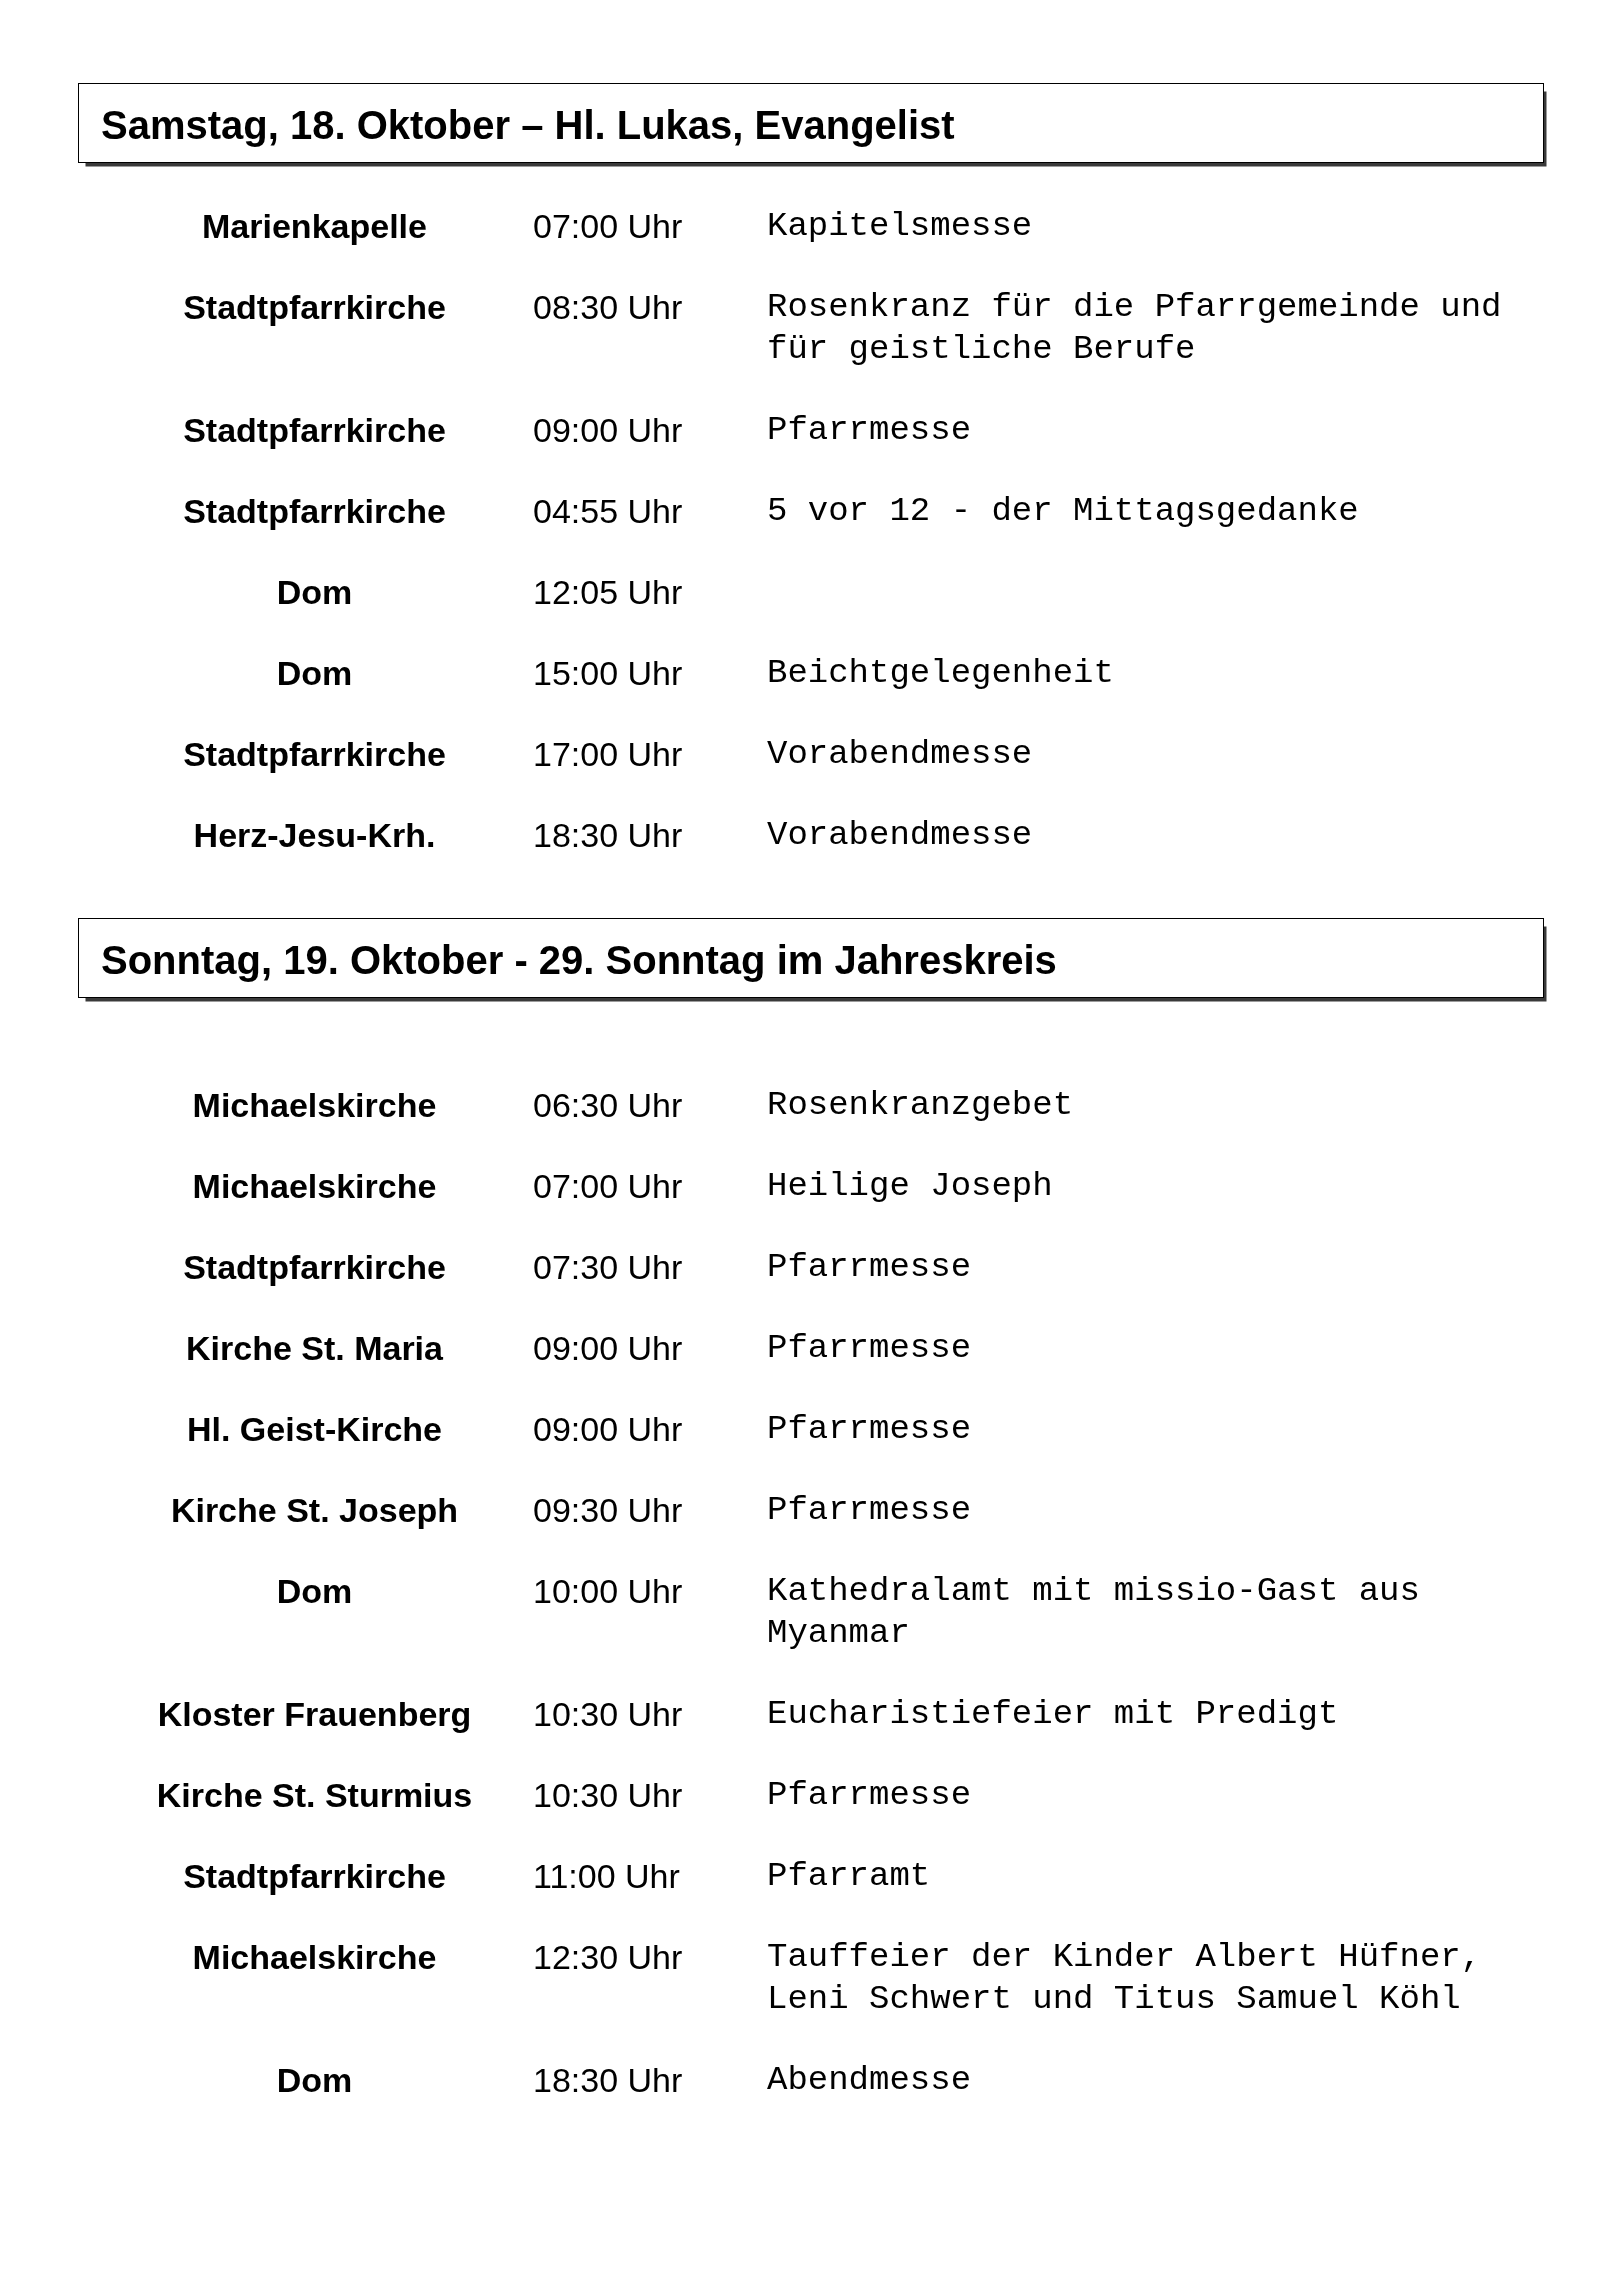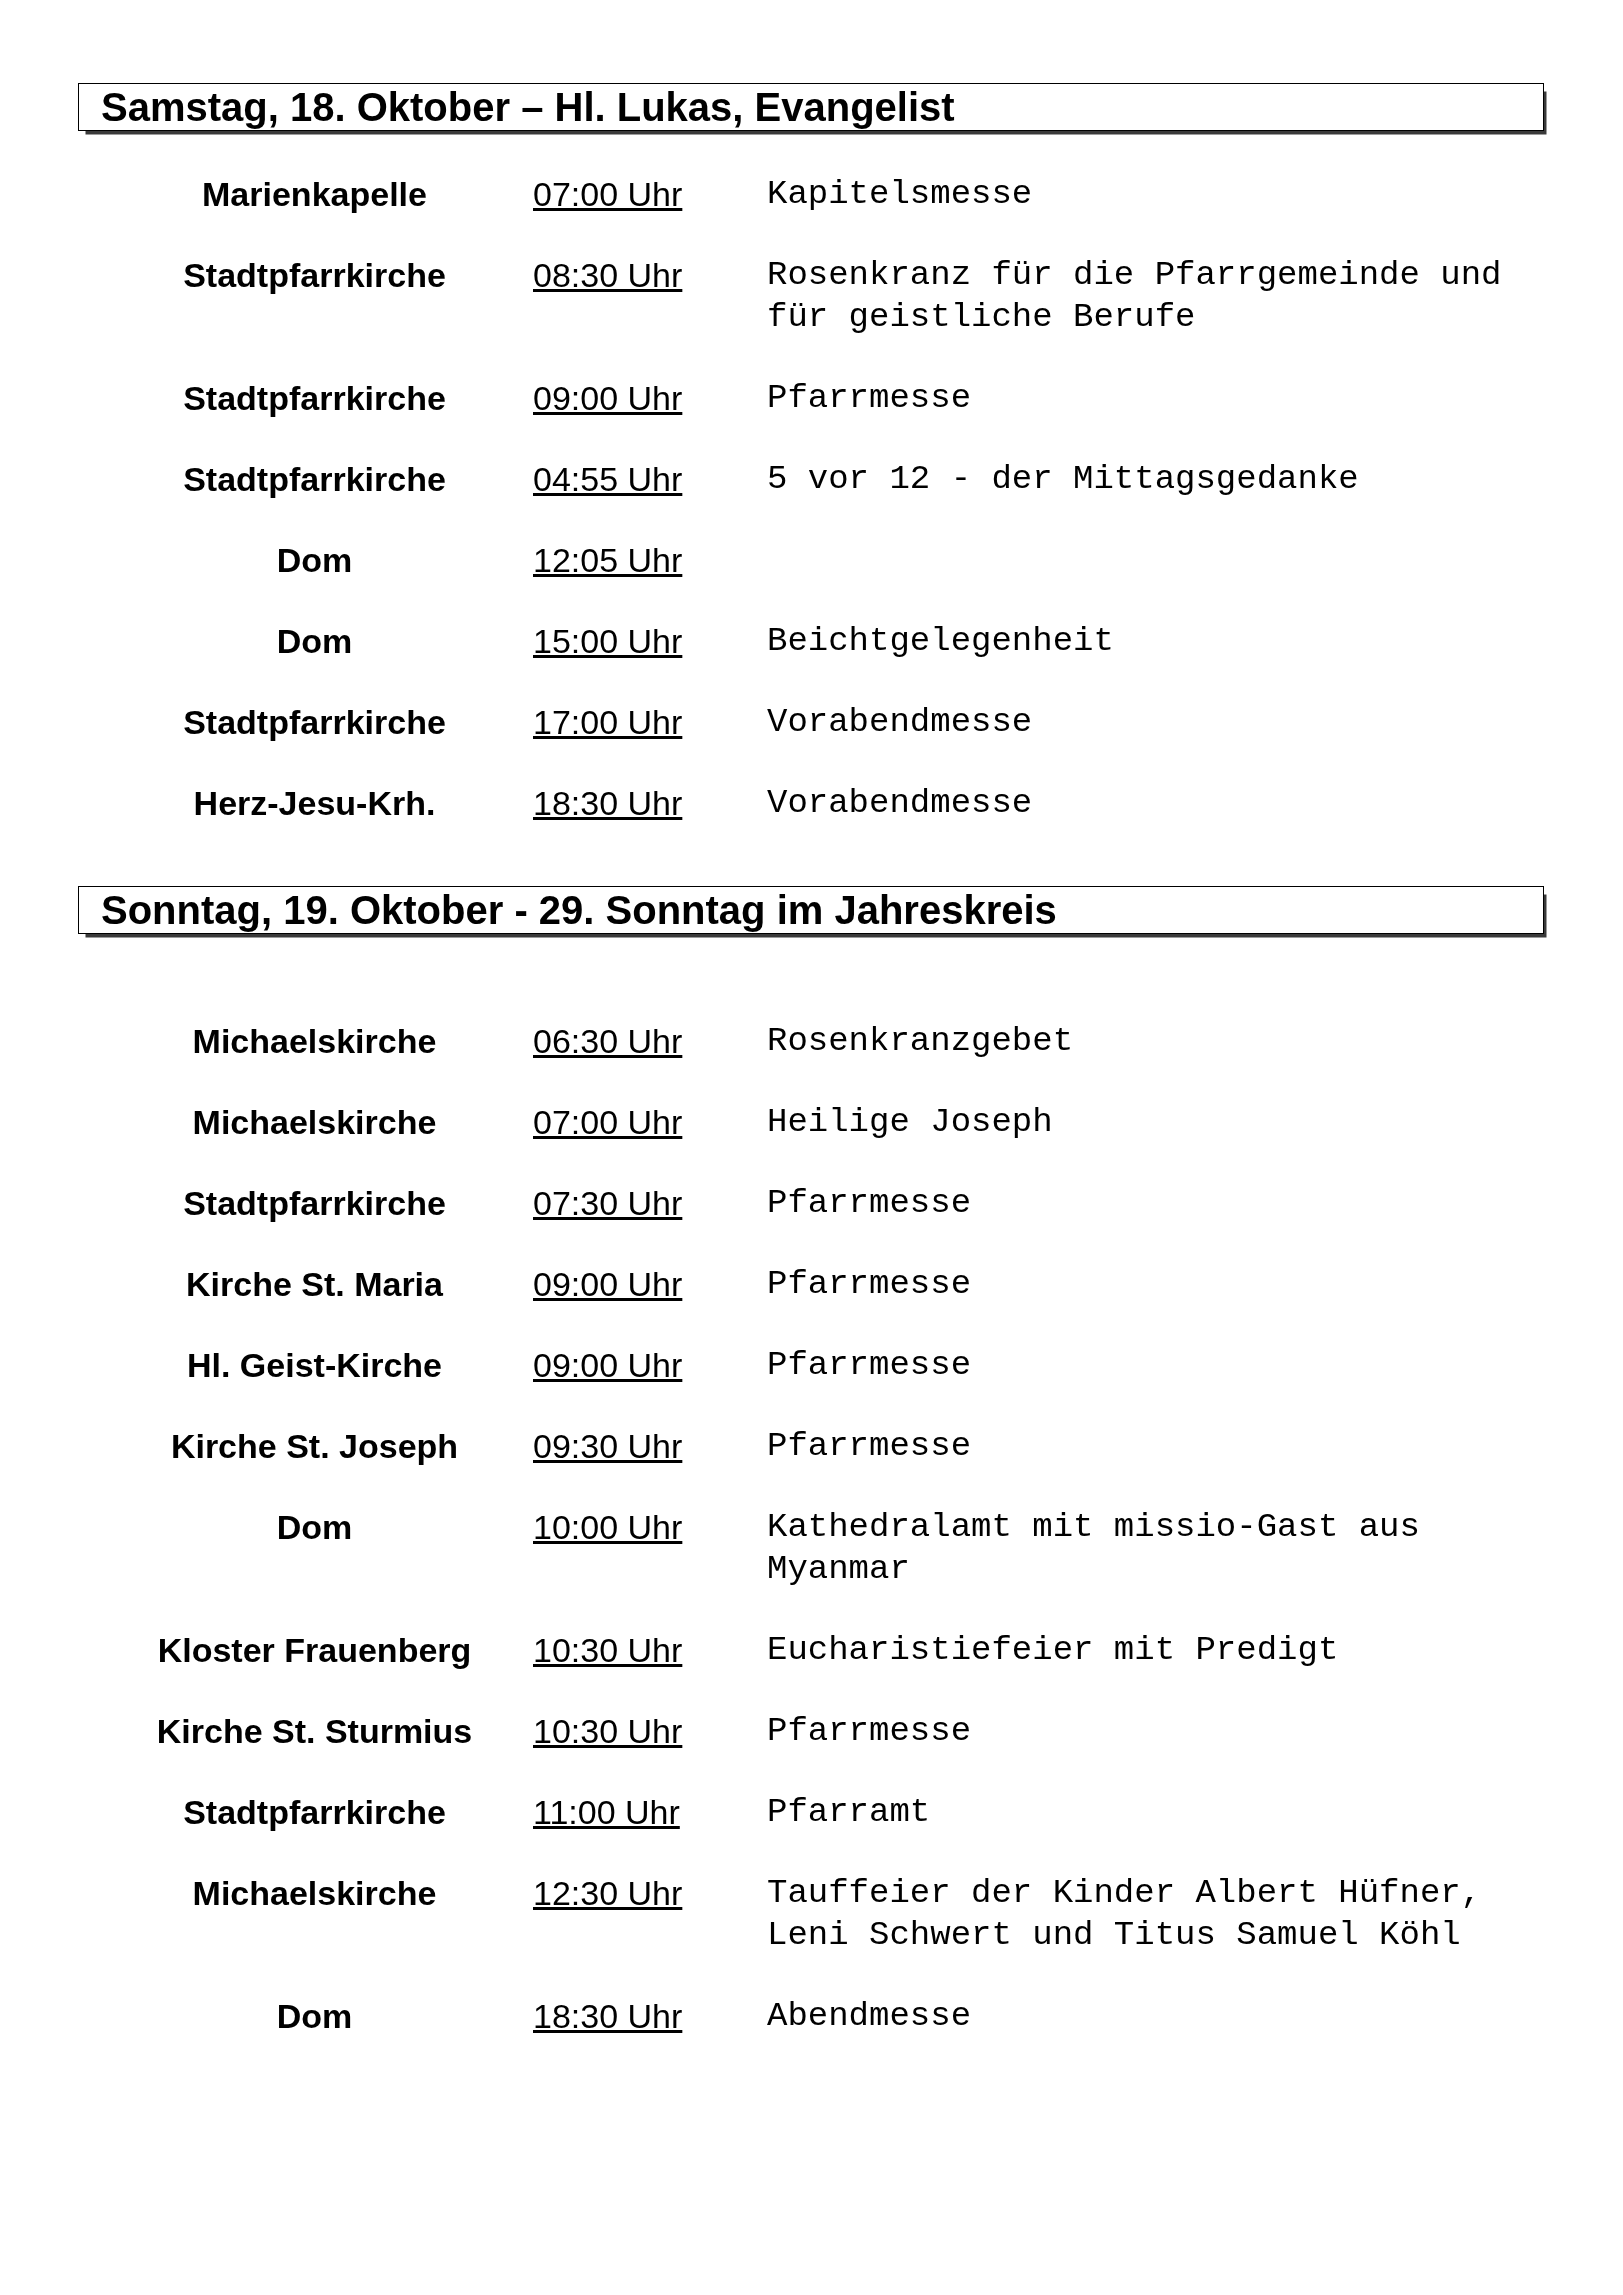--- a/index.html
+++ b/index.html
@@ -27,25 +27,26 @@
   .day-section {
     display: flex;
     flex-direction: column;
   }
   .day-section + .day-section {
     margin-top: 23px;
     gap: 44px;
   }
   .day-header-box {
     box-sizing: border-box;
-    height: 48px;
+    height: 80px;
     border: 1.7px solid #000000;
     background: #ffffff;
     box-shadow: 5px 6px 0 -2.5px #3a3a3a;
     display: flex;
+    align-items: center;
     padding: 3.4px 17px 0 22px;
     margin-bottom: 42px;
   }
   .day-title {
     margin: 0;
     font-size: 40px;
     font-weight: 700;
     line-height: 1;
     white-space: nowrap;
   }
@@ -56,21 +57,20 @@
     margin-bottom: 39px;
     font-size: 34px;
     line-height: 42px;
   }
   .service-location {
     font-weight: 700;
     text-align: center;
   }
   .service-time {
     font-weight: 400;
-    text-decoration: underline;
   }
   .service-description {
     font-weight: 400;
     max-width: 778px;
     font-family: Liberation Mono, monospace;
   }
 </style>
 </head>
 <body>
 

